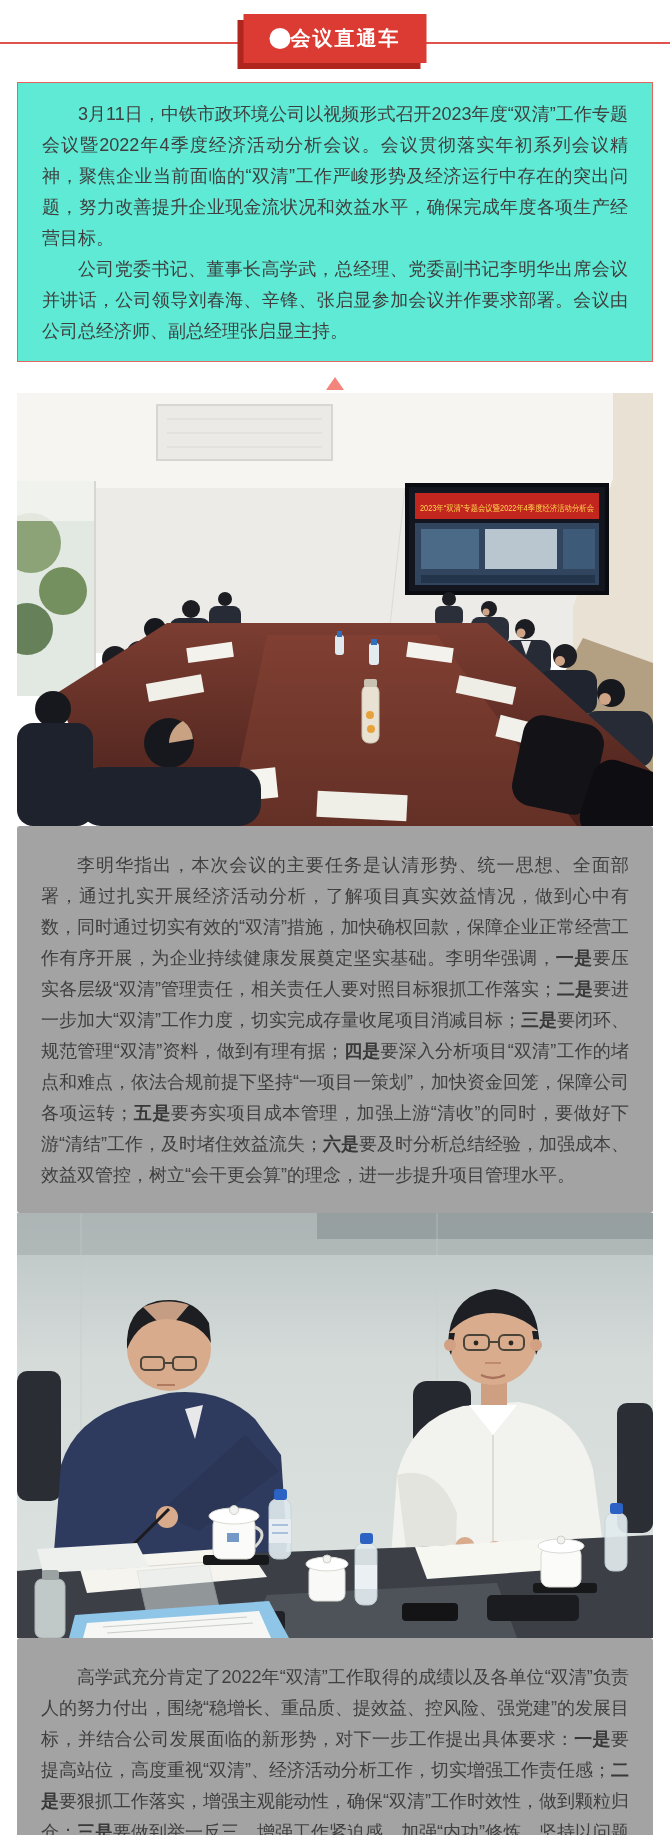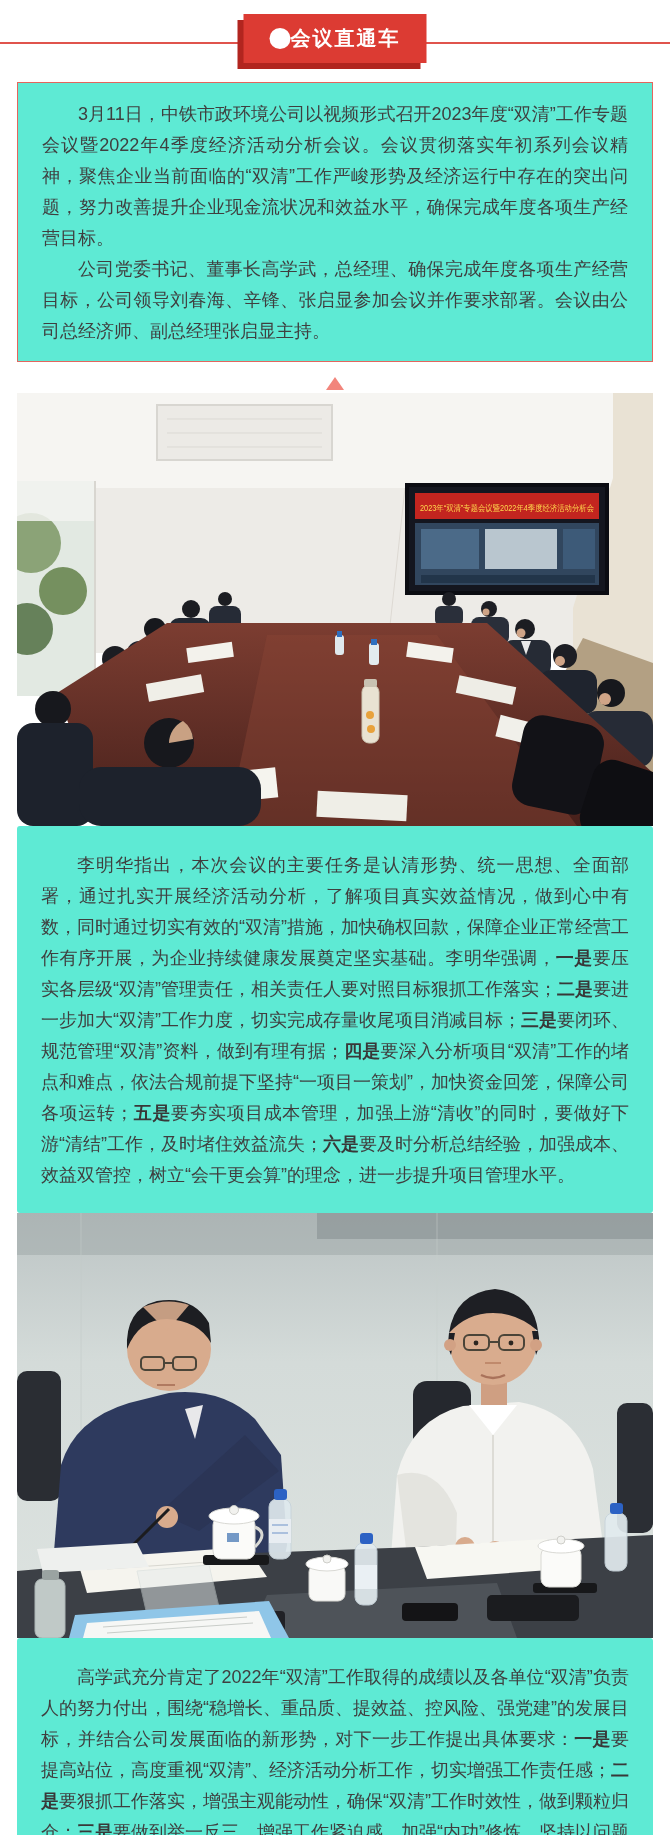--- a/index.html
+++ b/index.html
@@ -13,21 +13,21 @@
          background:#dc3b33;color:#fff;display:flex;align-items:center;
          padding:11px 26px;box-shadow:-6px 6px 0 #b1251f;white-space:nowrap;}
   .badge-dot{width:21px;height:21px;border-radius:50%;background:#ffffff;flex:0 0 auto;}
   .badge-label{font-size:20px;font-weight:bold;letter-spacing:2px;}
 
   
   .box{margin:0 17px;text-align:justify;}
   .box p{margin:0;text-indent:2em;font-size:18px;line-height:31px;}
   .box strong{font-weight:bold;color:#383838;}
   .box-outline{border:1px solid #e4655d;background:#5eead4;padding:16px 24px 14px;}
-  .box-pink{background:#5eead4;border-radius:3px;padding:24px 24px 22px;}
+  .box-pink{background:#a3a3a3;border-radius:3px;padding:24px 24px 22px;}
 
   .arrow-up{width:0;height:0;margin:15px auto 3px;
             border-left:9px solid transparent;border-right:9px solid transparent;
             border-bottom:13px solid #f2857c;}
 
   figure.photo{margin:0 17px;padding:0;width:656px;display:block;}
   figure.photo svg{display:block;width:636px;}
   .ph1{margin-bottom:9px;}
   .ph2{margin:10px 17px 8px;}
 </style>
@@ -39,21 +39,21 @@
   <div class="hdr">
     <div class="hdr-rule"></div>
     <div class="badge">
       <span class="badge-dot"></span>
       <span class="badge-label">会议直通车</span>
     </div>
   </div>
 
   <section class="box box-outline">
     <p>3月11日，中铁市政环境公司以视频形式召开2023年度“双清”工作专题会议暨2022年4季度经济活动分析会议。会议贯彻落实年初系列会议精神，聚焦企业当前面临的“双清”工作严峻形势及经济运行中存在的突出问题，努力改善提升企业现金流状况和效益水平，确保完成年度各项生产经营目标。</p>
-    <p>公司党委书记、董事长高学武，总经理、确保完成年度各项生产经营目标，公司领导刘春海、辛锋、张启显参加会议并作要求部署。会议由公司总经济师、副总经理张启显主持。</p>
+    <p>公司党委书记、董事长高学武，总经理、党委副书记李明华出席会议并讲话，公司领导刘春海、辛锋、张启显参加会议并作要求部署。会议由公司总经济师、副总经理张启显主持。</p>
   </section>
 
   <div class="arrow-up"></div>
 
   <figure class="photo ph1">
     <svg viewBox="0 0 636 433" width="636" height="433" role="img">
       <defs>
         <linearGradient id="tg1" x1="0" y1="0" x2="0" y2="1">
           <stop offset="0" stop-color="#7c3d31"></stop>
             <stop offset="1" stop-color="#46201b"></stop>

